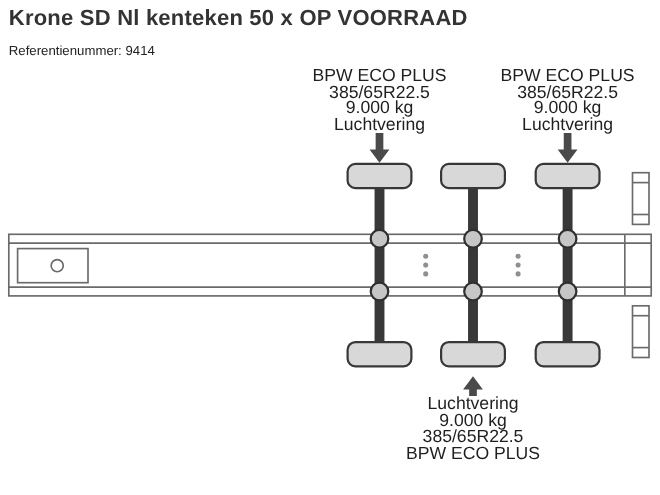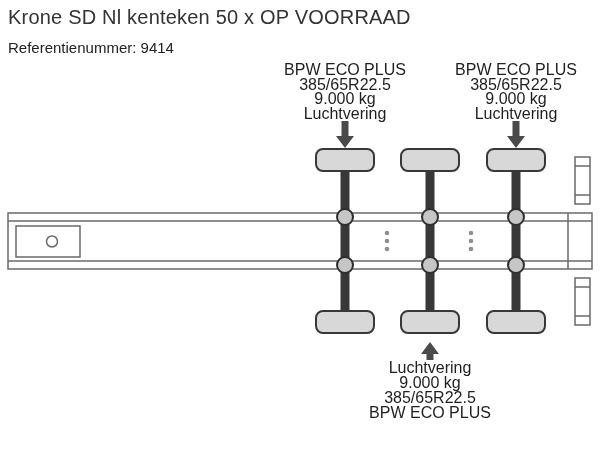--- a/index.html
+++ b/index.html
@@ -11,24 +11,24 @@
     --arrow:#4a4a4a;
   }
   html,body{margin:0;padding:0;background:var(--background);}
   .page{
     position:relative;width:600px;height:450px;overflow:hidden;
     background:var(--background);
     font-family:"Liberation Sans", sans-serif;color:var(--text);
   }
   .title{
     position:absolute;left:8px;top:6px;margin:0;
-    font-size:20px;font-weight:400;letter-spacing:0.2px;color:#333333;
+    font-size:20px;font-weight:700;letter-spacing:0.2px;color:#333333;
   }
   .ref{
-    position:absolute;left:8px;top:39px;font-size:15px;color:#222222;
+    position:absolute;left:8px;top:39px;font-size:12px;color:#222222;
   }
   .anno{
     position:absolute;width:200px;text-align:center;
     font-size:16px;line-height:14.5px;color:#1f1f1f;
   }
   .anno-top-1{left:245px;top:63px;}
   .anno-top-2{left:416px;top:63px;}
   .anno-bottom{left:330px;top:360px;line-height:15px;}
   .diagram{position:absolute;left:0;top:0;width:600px;height:450px;}
   .ln{fill:none;stroke:var(--diagram-line);stroke-width:1.5;}

